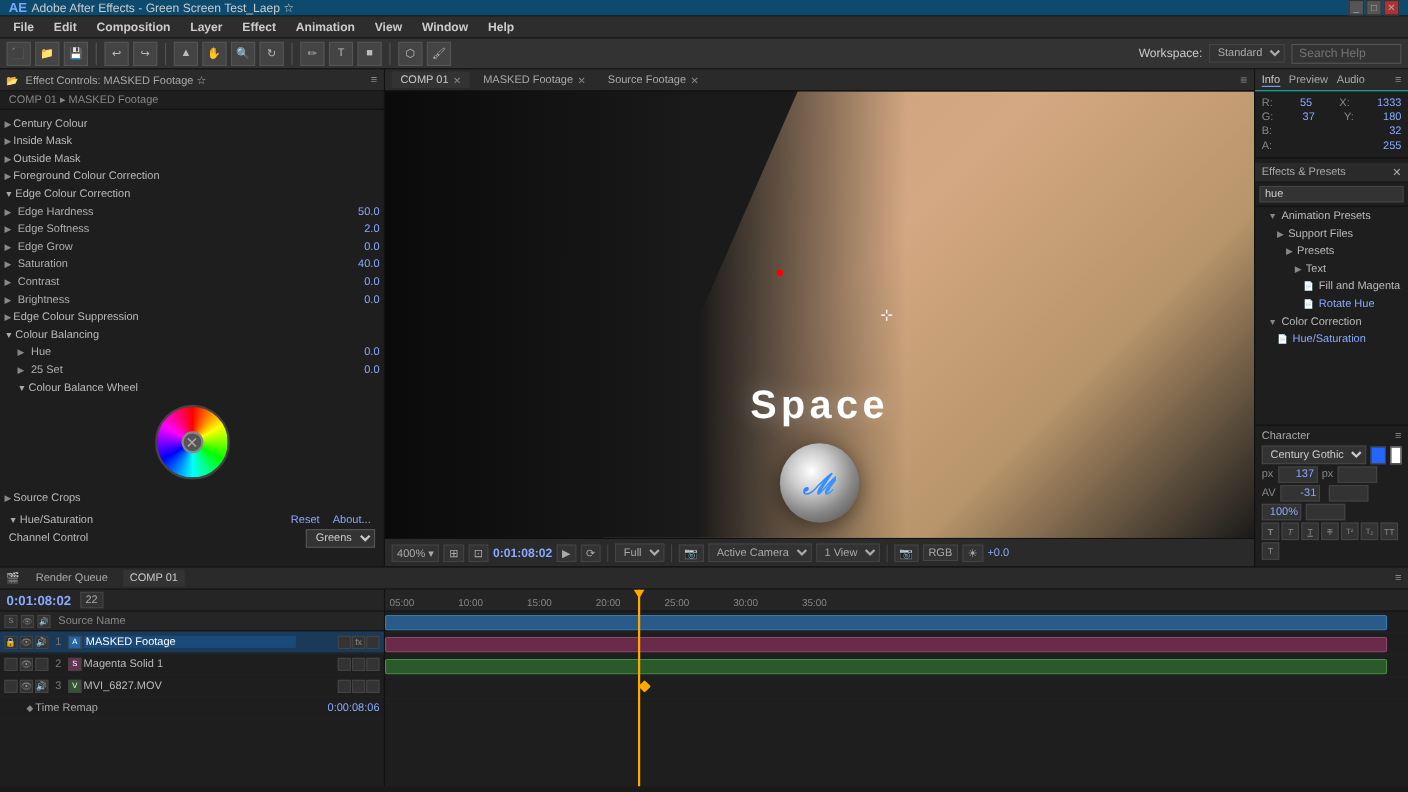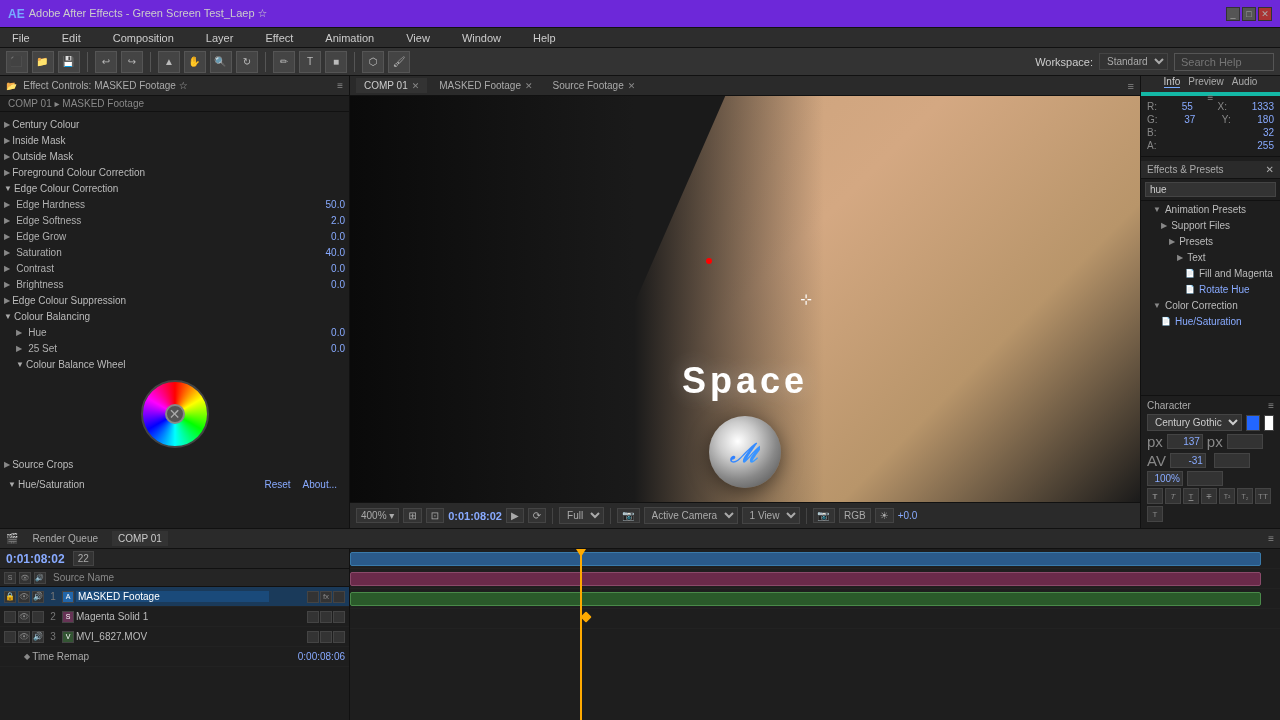--- a/index.html
+++ b/index.html
@@ -8,22 +8,22 @@
       height: 720px;
       background: #1a1a1a;
       font-family: 'Arial', sans-serif;
       font-size: 11px;
       color: #cccccc;
       overflow: hidden;
     }
 
     
     #title-bar {
-      background: #6d28d9;
-      height: 28px;
+      background: #0c4a6e;
+      height: 15px;
       display: flex;
       align-items: center;
       padding: 0 8px;
       border-bottom: 1px solid #111;
       justify-content: space-between;
     }
     #title-bar-left {
       display: flex;
       align-items: center;
       gap: 4px;
@@ -43,21 +43,22 @@
     }
 
     
     #menu-bar {
       background: #2d2d2d;
       height: 20px;
       display: flex;
       align-items: center;
       padding: 0 4px;
       border-bottom: 1px solid #111;
-      gap: 16px;
+      gap: 2px;
+      font-weight: bold;
     }
     .menu-item {
       padding: 2px 8px;
       font-size: 11px;
       color: #ccc;
       cursor: pointer;
     }
 
     
     #toolbar {
@@ -490,26 +491,25 @@
       display: flex;
       flex-direction: column;
       font-size: 10px;
     }
     #right-panel-header {
       background: #2a2a2a;
       height: 20px;
       display: flex;
       align-items: center;
       padding: 0 6px;
-      border-bottom: 4px solid #14b8a6;
+      border-bottom: 1px solid #14b8a6;
       font-size: 10px;
       color: #aaa;
       gap: 4px;
       justify-content: space-between;
-      flex-direction: column;
     }
     .rp-tabs { display: flex; gap: 8px; }
     .rp-tab { font-size: 10px; color: #aaa; cursor: pointer; }
     .rp-tab.active { color: #ccc; border-bottom: 1px solid #77aaff; }
 
     #info-section {
       padding: 4px 6px;
       border-bottom: 1px solid #111;
     }
     .info-row {
@@ -576,21 +576,21 @@
     .char-color-box {
       width: 24px; height: 16px;
       background: #2266ff;
       border: 1px solid #444;
     }
     .char-white-box {
       width: 16px; height: 16px;
       background: #fff;
       border: 1px solid #444;
     }
-    .char-label { color: #888; font-size: 15px; }
+    .char-label { color: #888; font-size: 10px; }
     .char-input {
       background: #333;
       border: 1px solid #444;
       color: #88aaff;
       font-size: 10px;
       width: 36px;
       padding: 1px 2px;
       text-align: right;
     }
 
@@ -765,20 +765,26 @@
 
         <div class="hue-sat-section">
           <div class="section-header" style="padding-left:0;">
             <span class="triangle open">▼</span>
             <span>Hue/Saturation</span>
             <span style="margin-left:auto; display:flex; gap:12px;">
               <span class="hs-link">Reset</span>
               <span class="hs-link">About...</span>
             </span>
           </div>
+          <div class="hs-row">
+            <span class="hs-label">Channel Control</span>
+            <select class="channel-dropdown">
+              <option>Greens</option>
+            </select>
+          </div>
 
         </div>
       </div>
     </div>
 
     <div id="center-panel">
 
       <div id="comp-header">
         <div class="comp-tab active">
           <span>COMP 01</span>
@@ -1036,20 +1042,29 @@
 
         <div class="layer-row" style="padding-left:24px;">
           <span style="font-size:8px;color:#888;">◆</span>
           <span class="layer-name" style="color:#aaa;">Time Remap</span>
           <span style="color:#88aaff;font-size:10px;margin-left:auto;">0:00:08:06</span>
         </div>
       </div>
 
       <div id="timeline-tracks">
 
+        <div id="timeline-ruler">
+          <span>05:00</span>
+          <span>10:00</span>
+          <span>15:00</span>
+          <span>20:00</span>
+          <span>25:00</span>
+          <span>30:00</span>
+          <span>35:00</span>
+        </div>
 
         <div id="playhead">
           <div class="playhead-marker"></div>
         </div>
 
         <div class="track-row">
           <div class="track-bar" style="left:0; right:0; width:98%;"></div>
         </div>
         <div class="track-row">
           <div class="track-bar pink" style="left:0; right:0; width:98%;"></div>

